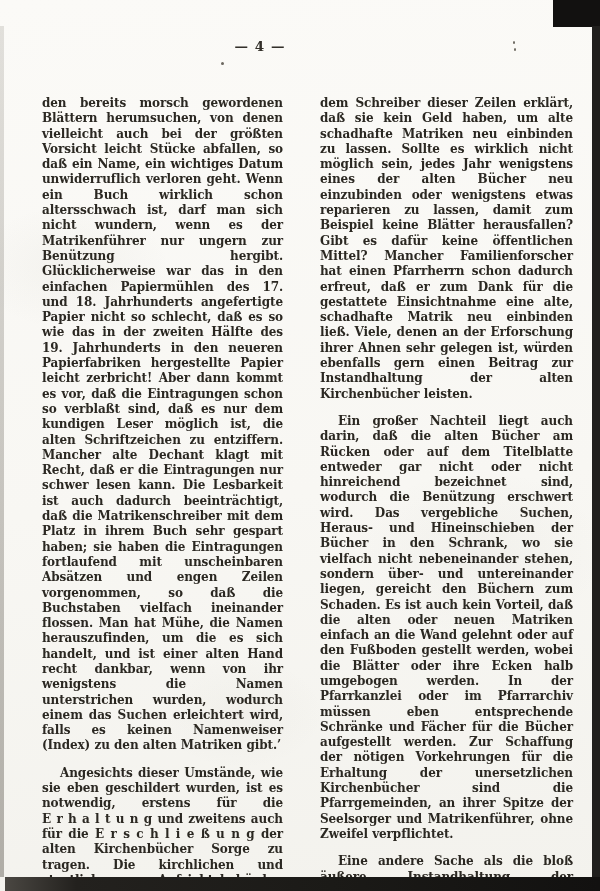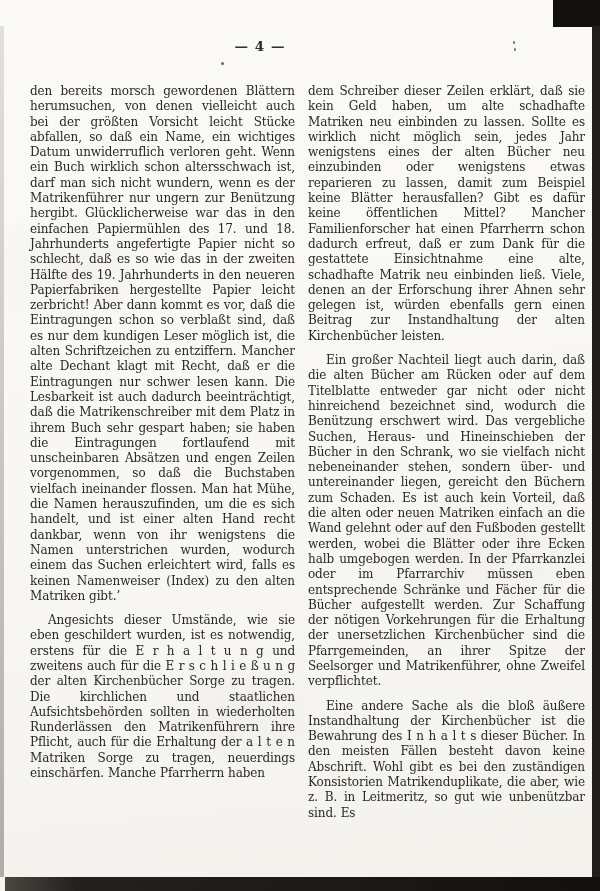--- a/index.html
+++ b/index.html
@@ -26,25 +26,25 @@
     color:#33302a;
   }
   .columns{
     position:absolute;top:84px;left:30px;width:555px;
     display:flex;gap:13px;
   }
   .col{box-sizing:border-box;}
   .col-left{width:265px;}
   .col-right{width:277px;}
   .col p{
-    margin:0;
+    margin:12px;
     text-align:justify;
     font-size:12px;
     line-height:15.3px;
-    font-weight:normal;
+    font-weight:bold;
     letter-spacing:-0.1px;
     word-spacing:0.2px;
     hyphens:none;
     color:#2b2822;
     text-rendering:optimizeLegibility;
   }
   .col p.indent{text-indent:18px;margin-top:9px;}
   
   .edge-top-right{position:absolute;top:0;right:0;width:47px;height:27px;background:#121110;}
   .edge-right{position:absolute;top:26px;right:0;width:8px;bottom:13px;background:#201f1d;}

